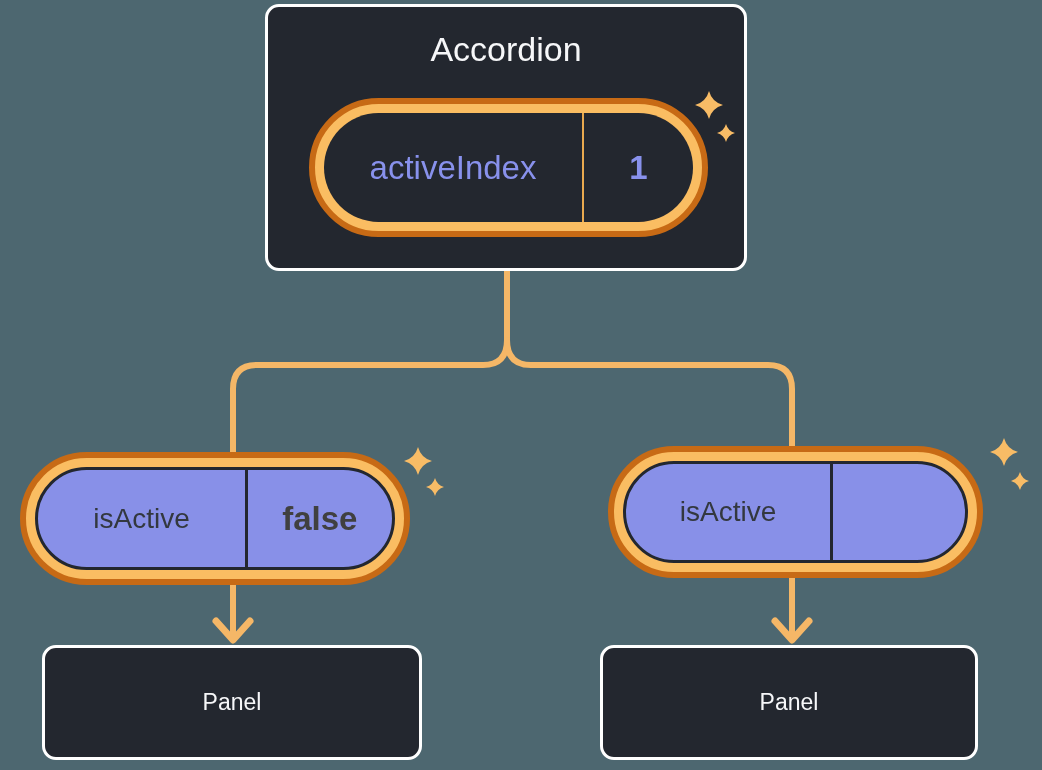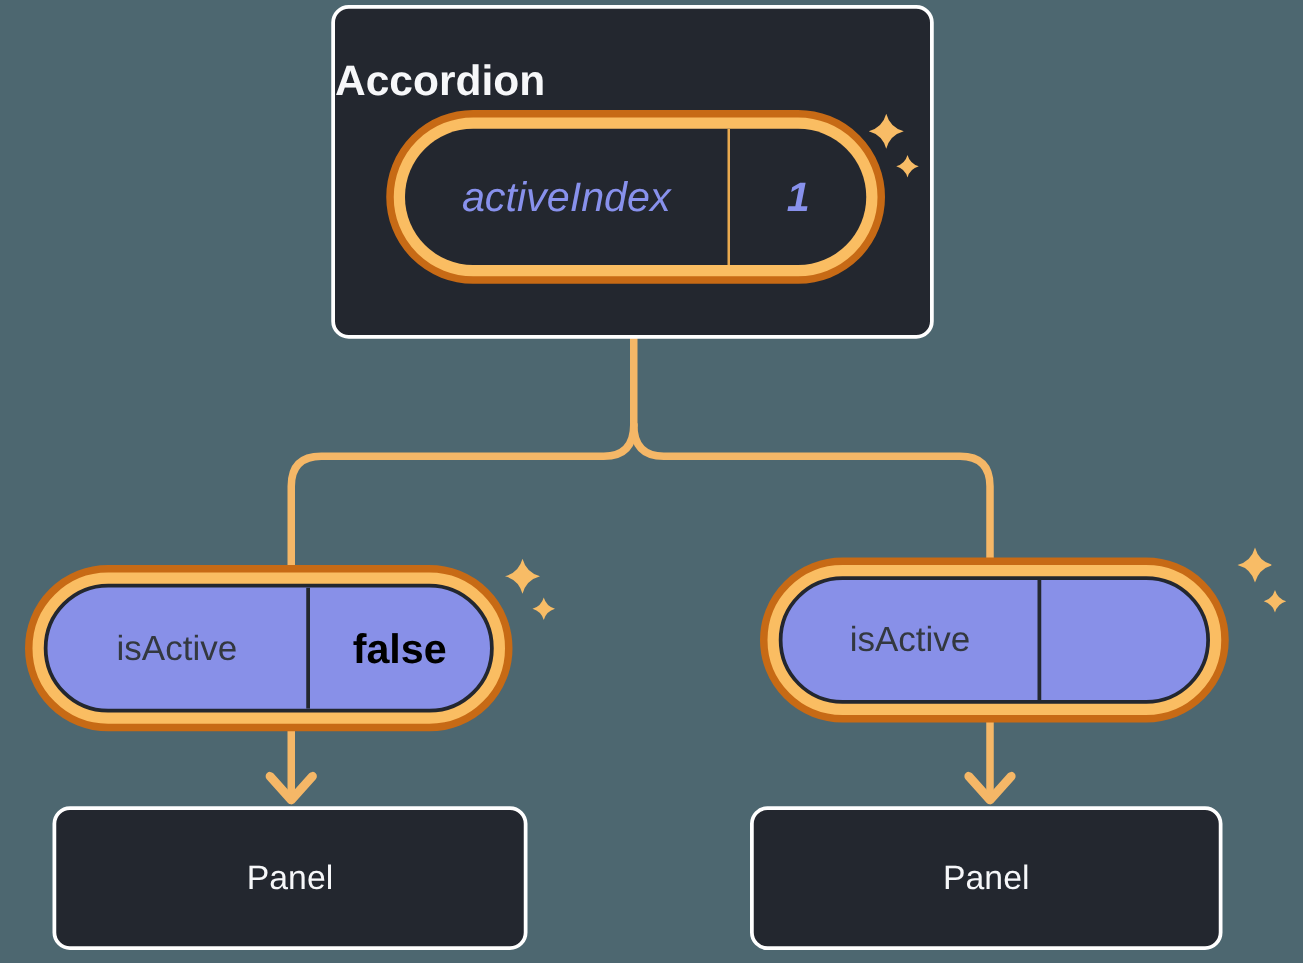--- a/index.html
+++ b/index.html
@@ -17,60 +17,60 @@
   .dark-box{
     position:absolute;z-index:2;
     background:#23272F;
     border:3px solid #FFFFFF;
     border-radius:14px;
     box-sizing:border-box;
     color:#F6F7F9;
   }
   .root-box{left:265px;top:4px;width:482px;height:267px;}
   .root-title{
-    margin-top:39px;
-    font-size:34px;font-weight:700;color:#F6F7F9;
+    text-align:center;margin-top:23px;
+    font-size:34px;font-weight:400;color:#F6F7F9;
   }
   .panel-box{display:flex;align-items:center;justify-content:center;}
   .panel-left{left:42px;top:645px;width:380px;height:115px;}
   .panel-right{left:600px;top:645px;width:378px;height:115px;}
-  .panel-label{font-size:27px;font-weight:400;color:#F6F7F9;}
+  .panel-label{font-size:23px;font-weight:400;color:#F6F7F9;}
 
   
   .pill-outer{
     position:absolute;z-index:2;
     box-sizing:border-box;
     background:#FABD62;
     border:6px solid #C76A15;
     border-radius:999px;
     padding:9px;
     display:flex;
   }
   .pill-inner{
     flex:1;display:flex;align-items:stretch;
     border-radius:999px;overflow:hidden;
     box-sizing:border-box;
   }
   .pill-cell{display:flex;align-items:center;justify-content:center;}
 
   
-  .pill-top{left:309px;top:88px;width:399px;height:139px;font-style:italic;}
+  .pill-top{left:309px;top:98px;width:399px;height:139px;}
   .pill-top .pill-inner{background:#23272F;}
   .pill-top .cell-name{width:258px;color:#8891EC;font-size:33px;font-weight:400;}
   .pill-top .pill-divider{width:2px;background:#E9A94F;}
   .pill-top .cell-value{flex:1;color:#8891EC;font-size:33px;font-weight:700;}
 
   
   .pill-purple .pill-inner{
     background:#8890E8;
     border:3px solid #23272F;
   }
   .pill-purple .pill-divider{width:2.5px;background:#23272F;}
   .pill-purple .cell-name{color:#33383F;font-size:28px;font-weight:400;}
-  .pill-purple .cell-value{flex:1;color:#000000;font-size:33px;font-weight:700;text-align:center;}
+  .pill-purple .cell-value{flex:1;color:#404040;font-size:33px;font-weight:700;text-align:center;}
   .pill-left{left:20px;top:452px;width:390px;height:133px;}
   .pill-left .cell-name{width:207px;}
   .pill-right{left:608px;top:446px;width:375px;height:132px;}
   .pill-right .cell-name{width:204px;}
 </style>
 </head>
 <body>
 
 <div class="stage">
 

